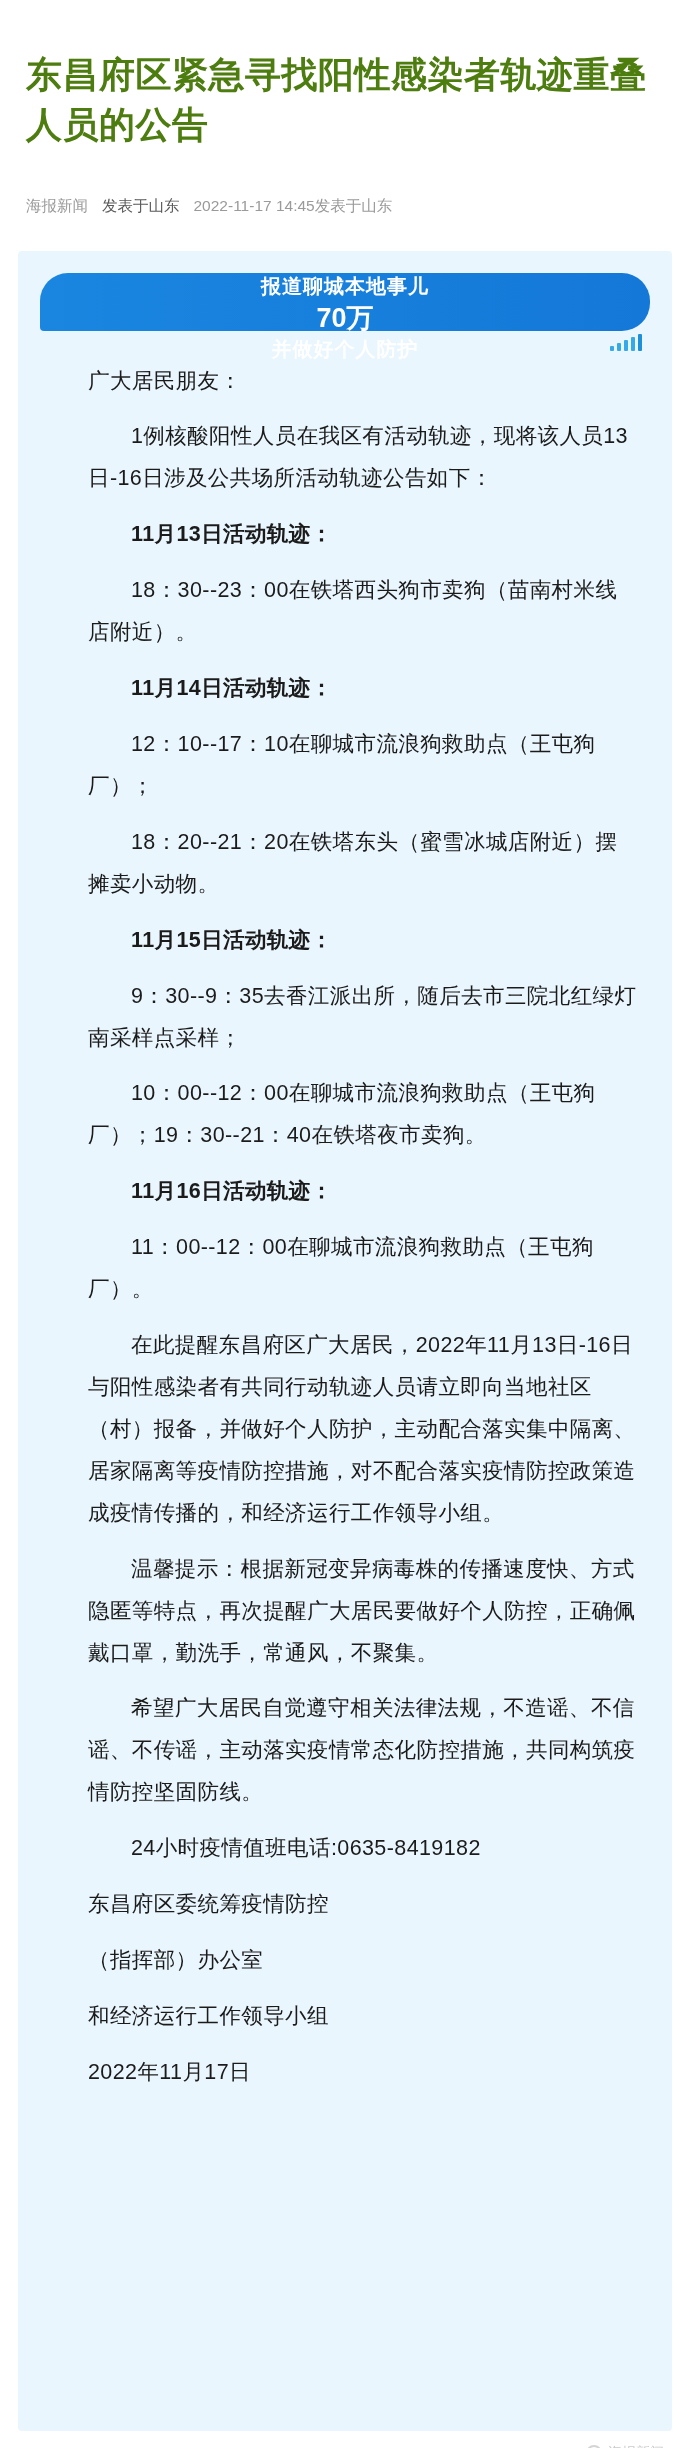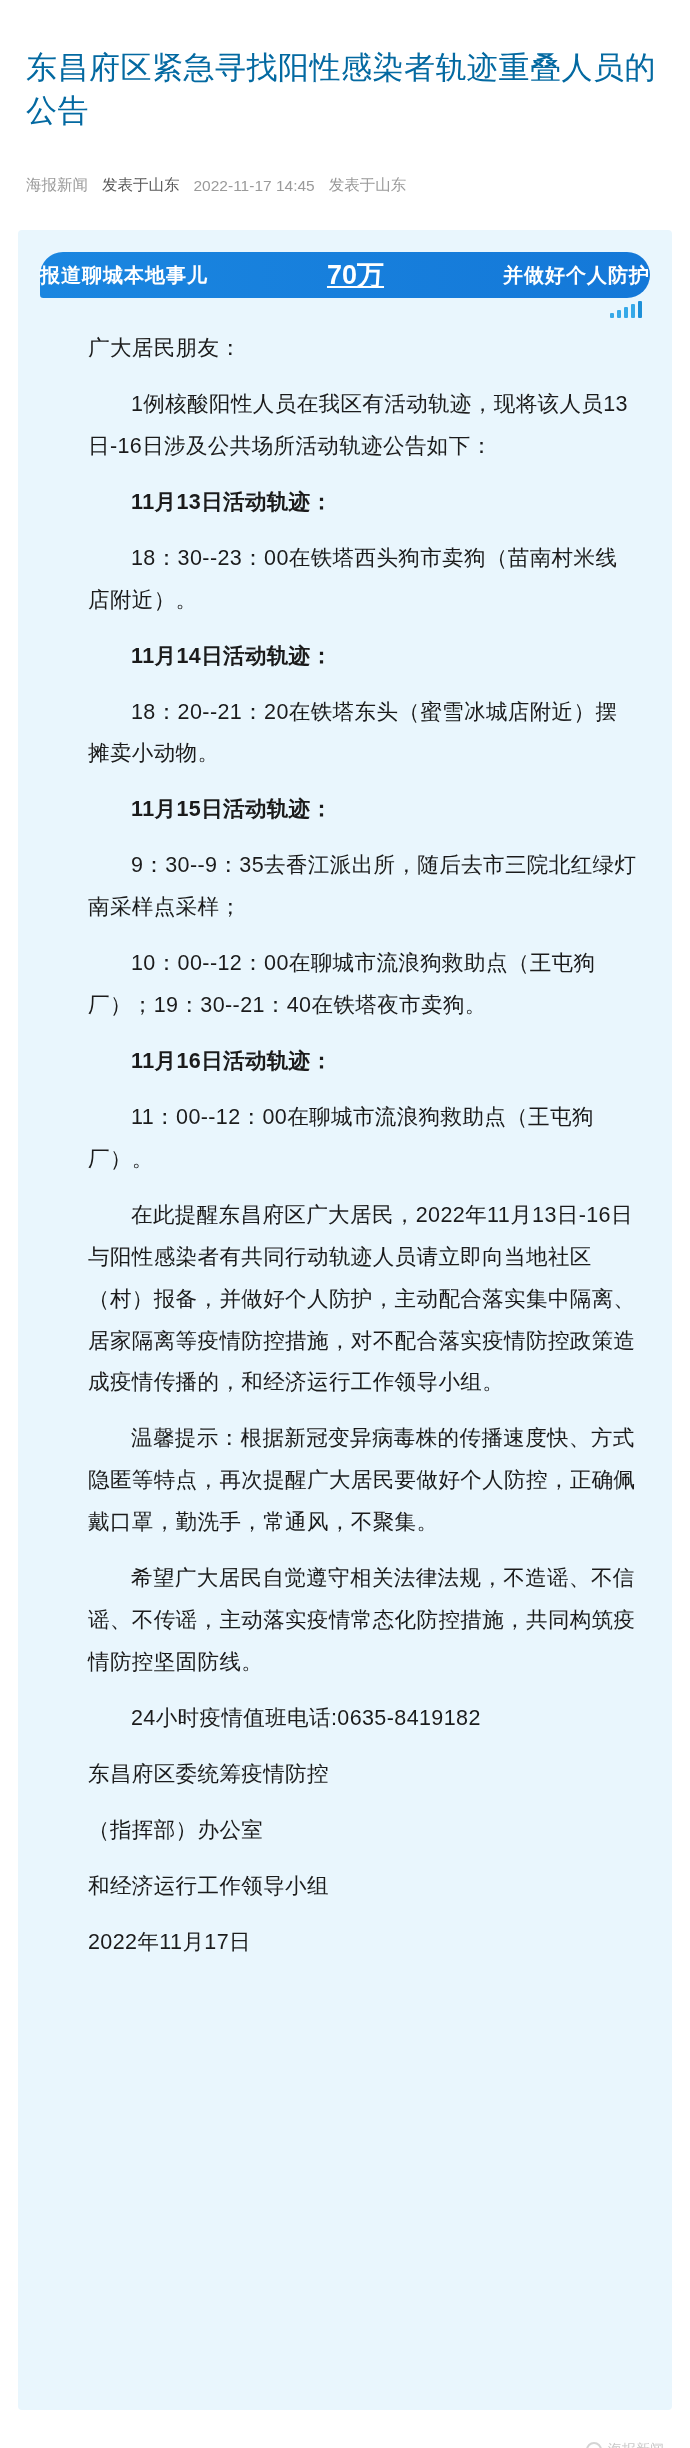--- a/index.html
+++ b/index.html
@@ -16,24 +16,24 @@
     position: relative;
   }
   .page {
     width: 690px;
     min-height: 2448px;
     background: #ffffff;
     padding: 0;
     position: relative;
   }
   .headline {
-    font-size: 31px;
+    font-size: 36px;
     line-height: 1.38;
-    font-weight: normal;
-    color: #0369a1;
+    font-weight: bold;
+    color: #4d7c0f;
     padding: 26px 26px 0 26px;
     letter-spacing: 0.5px;
   }
   .meta {
     padding: 22px 26px 0 26px;
     font-size: 15.5px;
     color: #9a9a9a;
     display: flex;
     align-items: center;
     flex-wrap: wrap;
@@ -41,56 +41,55 @@
   .meta .source {
     color: #9a9a9a;
     margin-right: 14px;
   }
   .meta .author {
     color: #5a5a5a;
     margin-right: 14px;
   }
   .meta .date {
     color: #9a9a9a;
-    margin-right: 14px;
   }
   .meta .loc {
     color: #9a9a9a;
     text-align: center;
   }
 
   .card {
     margin: 34px 18px 0 18px;
     background: #e9f6fd;
     border-radius: 4px;
     position: relative;
     padding-bottom: 40px;
     min-height: 2180px;
   }
   .banner-wrap {
     padding: 22px 22px 0 22px;
   }
   .banner {
     background: linear-gradient(90deg, #1a86e0 0%, #1478d8 100%);
     border-radius: 28px 28px 28px 4px;
-    height: 46px;
+    height: 58px;
     display: flex;
     align-items: center;
-    justify-content: space-between;
+    justify-content: flex-start;
     color: #ffffff;
     font-size: 20px;
     letter-spacing: 1px;
     font-weight: bold;
+    flex-direction: column;
   }
   .banner .big {
     font-size: 27px;
     font-weight: bold;
-    margin: 7px 2px;
+    margin: 0 2px;
     letter-spacing: 0;
-    text-decoration: underline;
   }
   .banner .small {
     font-size: 20px;
     letter-spacing: 1px;
   }
   .bars {
     display: flex;
     align-items: flex-end;
     justify-content: flex-end;
     gap: 3px;
@@ -174,20 +173,21 @@
         <i></i>
         <i></i>
     </div>
 
     <div class="body">
       <p>广大居民朋友：</p>
       <p class="p-indent">1例核酸阳性人员在我区有活动轨迹，现将该人员13日-16日涉及公共场所活动轨迹公告如下：</p>
       <p class="p-strong p-indent">11月13日活动轨迹：</p>
       <p class="p-indent">18：30--23：00在铁塔西头狗市卖狗（苗南村米线店附近）。</p>
       <p class="p-strong p-indent">11月14日活动轨迹：</p>
+      <p class="p-indent">12：10--17：10在聊城市流浪狗救助点（王屯狗厂）；</p>
       <p class="p-indent">18：20--21：20在铁塔东头（蜜雪冰城店附近）摆摊卖小动物。</p>
       <p class="p-strong p-indent">11月15日活动轨迹：</p>
       <p class="p-indent">9：30--9：35去香江派出所，随后去市三院北红绿灯南采样点采样；</p>
       <p class="p-indent">10：00--12：00在聊城市流浪狗救助点（王屯狗厂）；19：30--21：40在铁塔夜市卖狗。</p>
       <p class="p-strong p-indent">11月16日活动轨迹：</p>
       <p class="p-indent">11：00--12：00在聊城市流浪狗救助点（王屯狗厂）。</p>
       <p class="p-indent">在此提醒东昌府区广大居民，2022年11月13日-16日与阳性感染者有共同行动轨迹人员请立即向当地社区（村）报备，并做好个人防护，主动配合落实集中隔离、居家隔离等疫情防控措施，对不配合落实疫情防控政策造成疫情传播的，和经济运行工作领导小组。</p>
       <p class="p-indent">温馨提示：根据新冠变异病毒株的传播速度快、方式隐匿等特点，再次提醒广大居民要做好个人防控，正确佩戴口罩，勤洗手，常通风，不聚集。</p>
       <p class="p-indent">希望广大居民自觉遵守相关法律法规，不造谣、不信谣、不传谣，主动落实疫情常态化防控措施，共同构筑疫情防控坚固防线。</p>
       <p class="p-indent">24小时疫情值班电话:0635-8419182</p>

